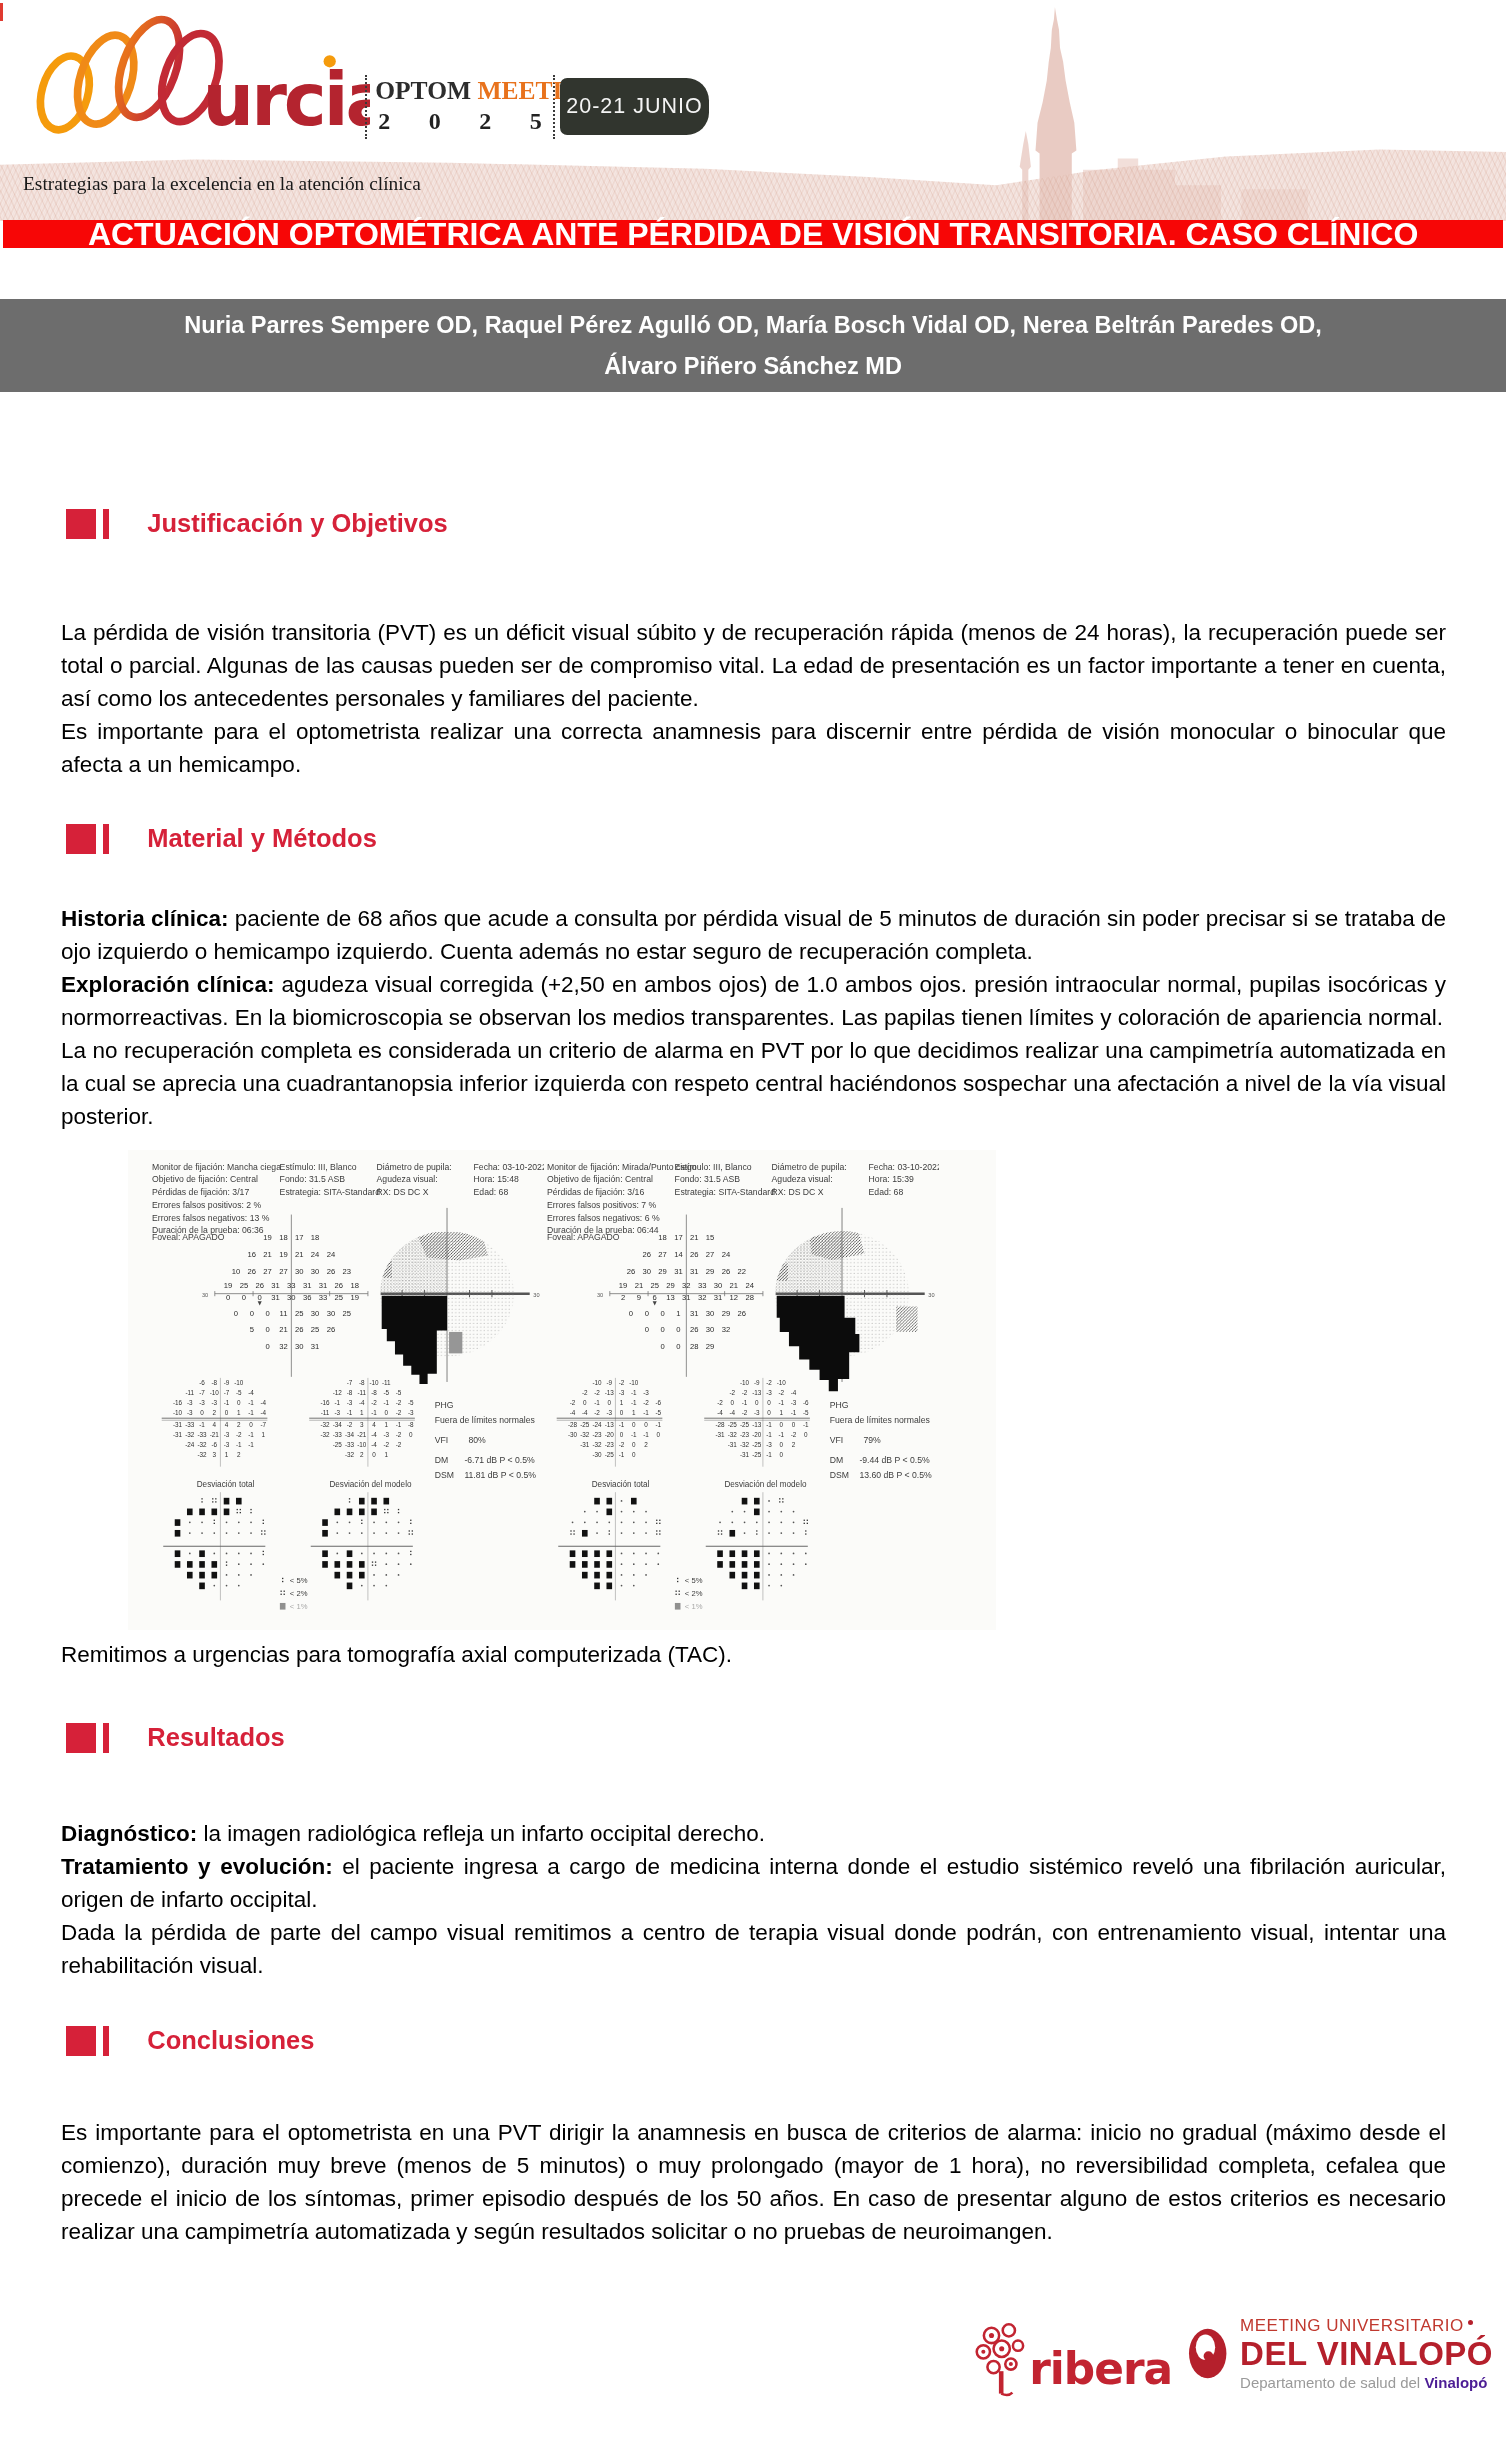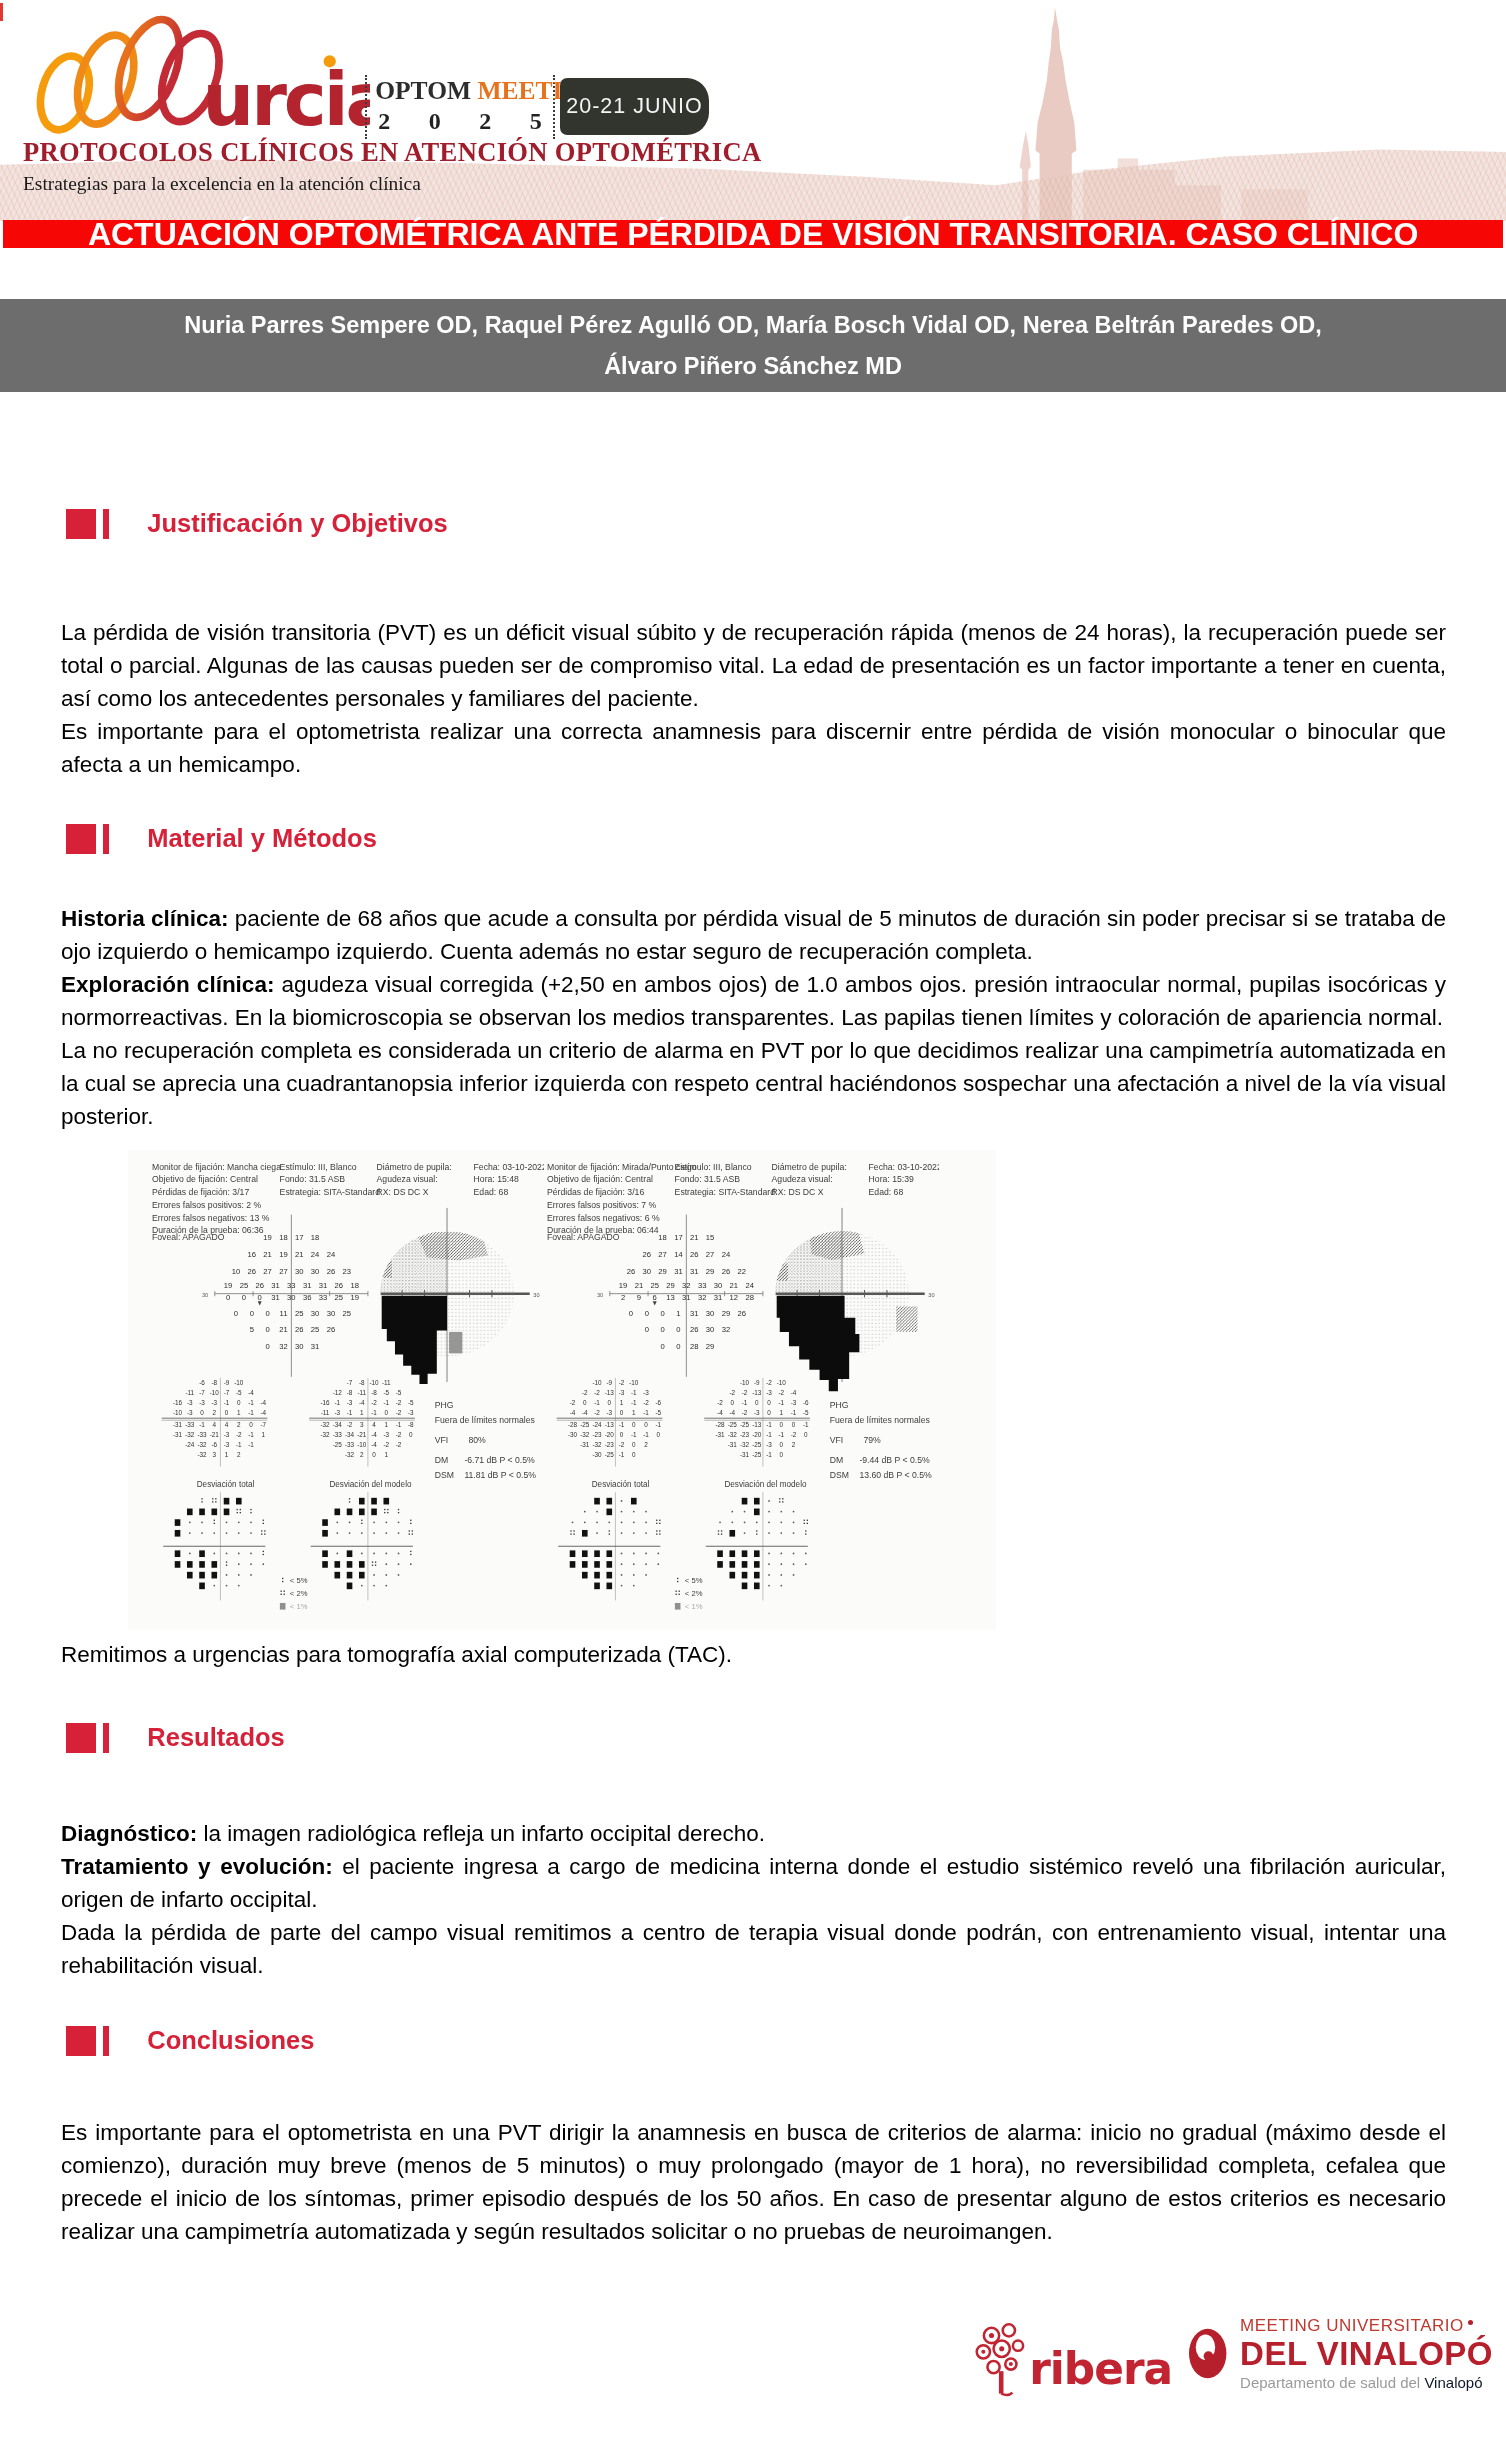--- a/index.html
+++ b/index.html
@@ -55,21 +55,21 @@
   .vf-panel{filter:blur(0.2px);}
 
   
   #ribera-logo{position:absolute;left:965px;top:2316px;width:209px;height:92px;}
   #hospital-logo{position:absolute;left:1186px;top:2310px;width:307px;height:107px;display:flex;}
   #hospital-text{margin-left:9.2px;padding-top:6.1px;}
   #hospital-line1{font-size:17px;color:#c0392f;letter-spacing:0.5px;white-space:nowrap;display:flex;align-items:center;}
   #hospital-line1 .dot{width:5.1px;height:5.1px;border-radius:50%;background:#b5202c;margin-left:4.1px;margin-top:-7.2px;}
   #hospital-line2{font-size:33px;font-weight:bold;color:#b5202c;letter-spacing:0.5px;line-height:36px;white-space:nowrap;}
   #hospital-line3{font-size:15px;color:#9a9a9a;white-space:nowrap;margin-top:2px;}
-  #hospital-line3 .red{color:#0f172a;font-weight:normal;}
+  #hospital-line3 .red{color:#4c1d95;font-weight:bold;}
 </style>
 </head>
 <body>
 
 <div id="page" data-interactable="false">
 
   <svg id="header-band-svg" data-interactable="false" viewBox="0 0 2948 432" preserveAspectRatio="none">
     <defs>
       <pattern id="wtex" width="9" height="9" patternUnits="userSpaceOnUse" patternTransform="rotate(115)">
         <rect width="9" height="9" fill="rgba(236,214,206,0.55)"></rect>
@@ -122,21 +122,20 @@
       <span data-interactable="false">0</span>
       <span data-interactable="false">2</span>
       <span data-interactable="false">5</span>
     </div>
   </div>
 
   <div id="date-badge" data-interactable="false">
     <span data-interactable="false">20-21 JUNIO</span>
   </div>
 
-  <div id="header-title" data-interactable="false">PROTOCOLOS CLÍNICOS EN ATENCIÓN OPTOMÉTRICA</div>
   <div id="header-subtitle" data-interactable="false">Estrategias para la excelencia en la atención clínica</div>
 
   <div id="title-bar" data-interactable="false">
     <div class="t" data-interactable="false">ACTUACIÓN OPTOMÉTRICA ANTE PÉRDIDA DE VISIÓN TRANSITORIA. CASO CLÍNICO</div>
   </div>
 
   <div id="authors-bar" data-interactable="false">
     <div class="authors-line" data-interactable="false">Nuria Parres Sempere OD, Raquel Pérez Agulló OD, María Bosch Vidal OD, Nerea Beltrán Paredes OD,</div>
     <div class="authors-line" data-interactable="false">Álvaro Piñero Sánchez MD</div>
   </div>

